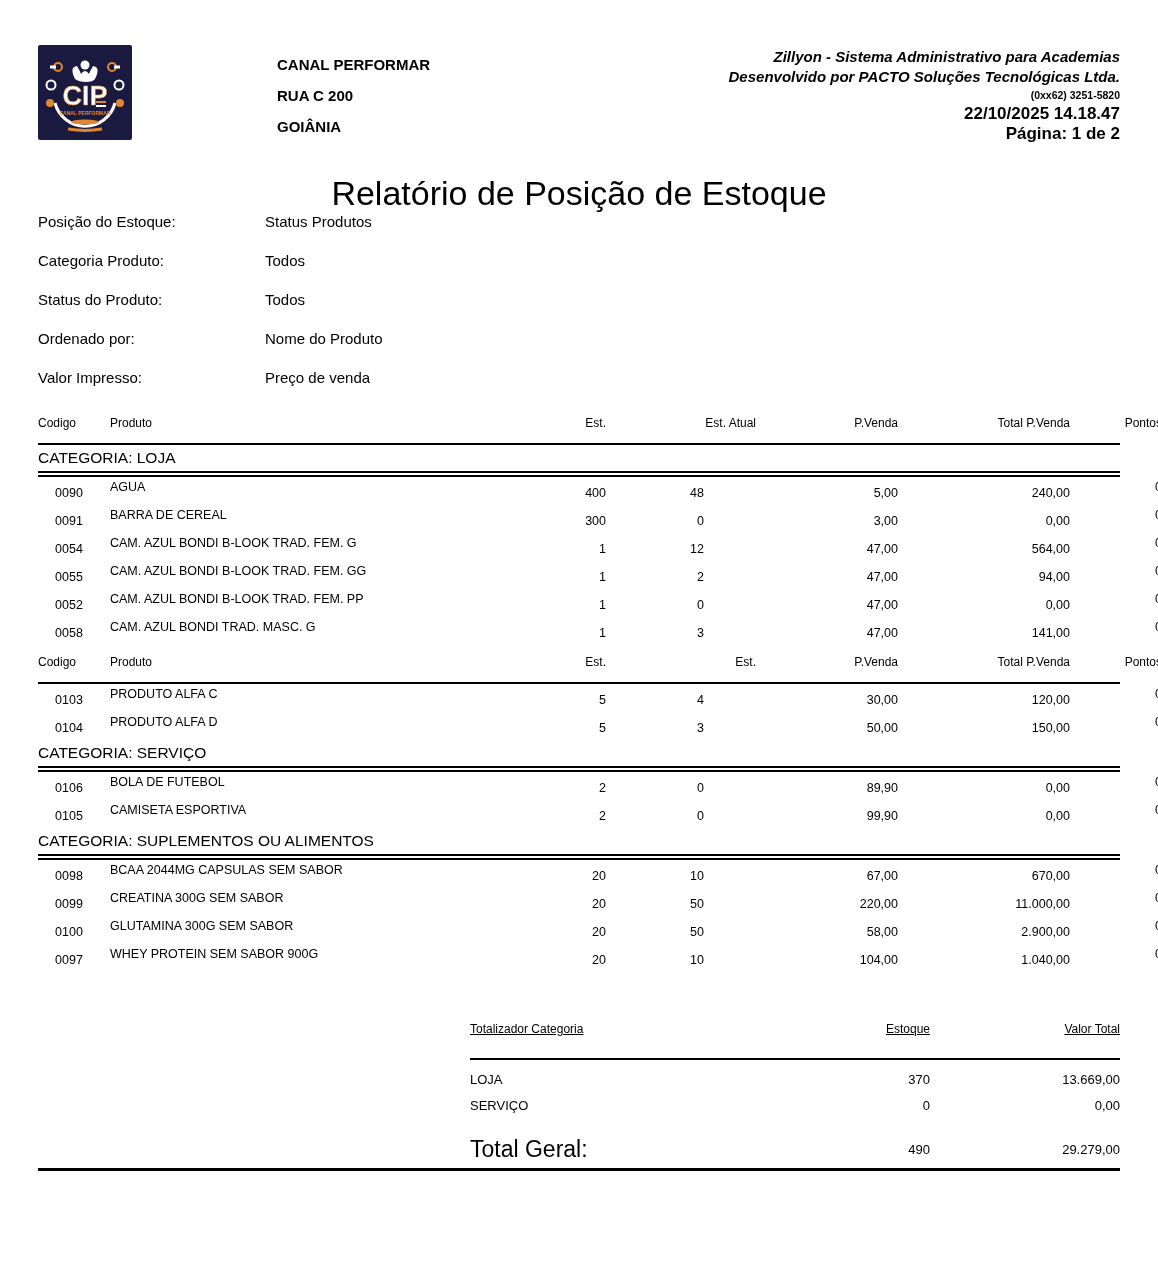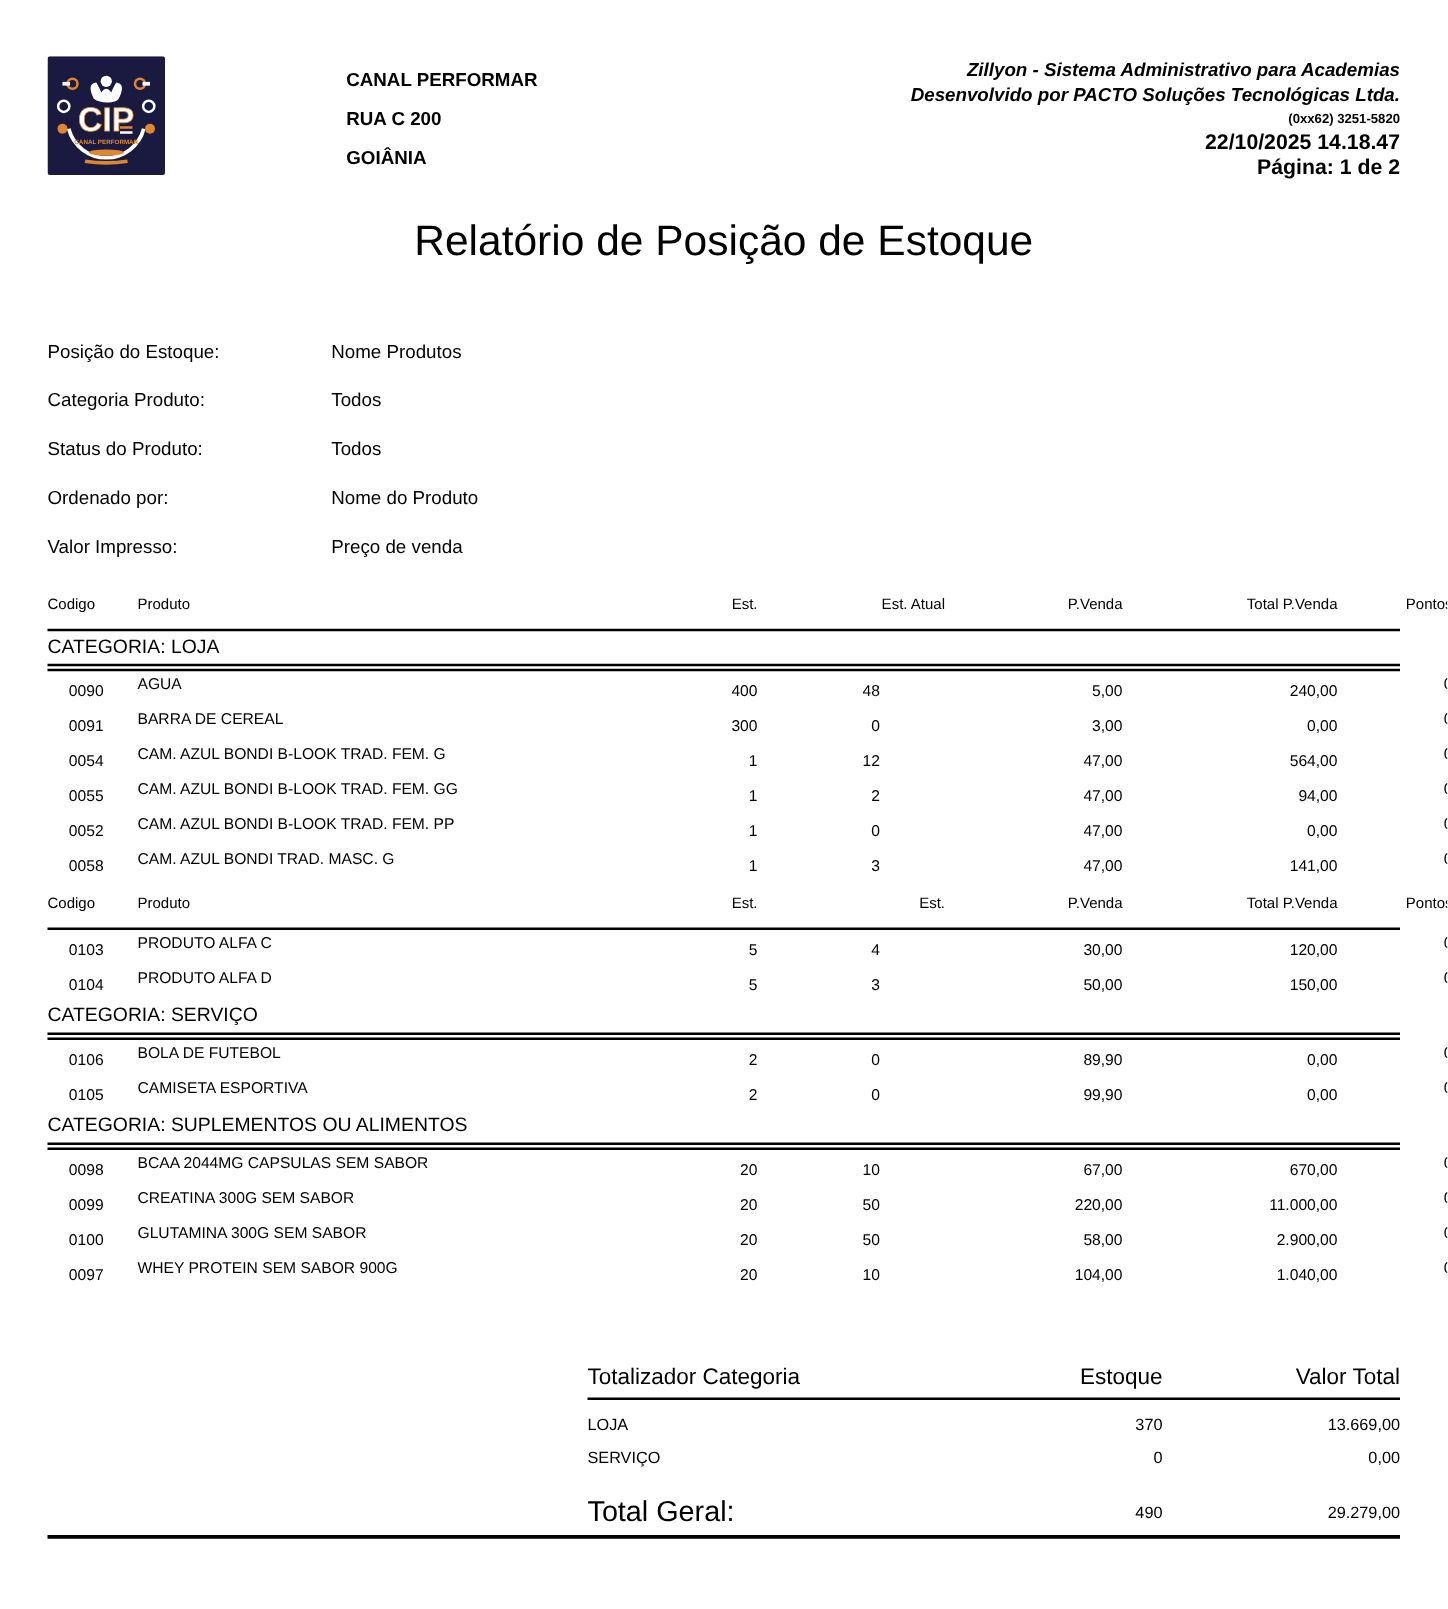--- a/index.html
+++ b/index.html
@@ -12,21 +12,21 @@
   .top{display:flex;align-items:flex-start;margin:0;padding-top:45px;}
   .logo-box{width:94px;height:95px;flex:none;}
   .company{margin-left:145px;font-weight:bold;font-size:15px;line-height:31px;padding-top:4px;white-space:nowrap;}
   .sysinfo{margin-left:auto;text-align:right;padding-top:2px;}
   .sys-main{font-size:15px;font-weight:bold;font-style:italic;line-height:20px;}
   .sys-phone{font-size:10.5px;font-weight:bold;line-height:17px;}
   .sys-small{font-size:17px;font-weight:bold;line-height:20px;}
   
   .title{font-size:34px;font-weight:400;text-align:center;margin:30px 0 0 0;letter-spacing:0;}
   
-  .filters{margin-top:60px;font-size:15px;}
+  .filters{font-size:15px;}
   .frow{display:flex;margin-bottom:22px;}
   .flabel{width:227px;flex:none;}
   
   .ttable{margin-top:30px;font-size:12.5px;}
   .tr{display:flex;height:28px;align-items:center;}
   .thr{display:flex;height:24px;align-items:flex-start;font-size:12px;padding-bottom:3px;}
   .thr2{margin-top:10px;}
   .td{flex:none;box-sizing:border-box;white-space:nowrap;}
   .w-cod{width:62px;text-align:center;}
   .thr .w-cod{text-align:left;}
@@ -37,21 +37,21 @@
   .w-venda{width:100px;text-align:right;margin-left:42px;}
   .w-total{width:172px;text-align:right;}
   .w-pontos{width:92px;text-align:right;}
   .lift{position:relative;top:-4px;}
   .low{position:relative;top:2px;}
   .cat{font-size:15.5px;height:26px;display:flex;align-items:center;}
   .rule1{border-top:2px solid #000;height:0;}
   .rule2{height:2px;border-top:2px solid #000;border-bottom:2px solid #000;}
   
   .totals{margin-left:432px;width:650px;margin-top:50px;}
-  .tot-head{display:flex;font-size:18px;height:30px;align-items:flex-end;padding-bottom:6px;}
+  .tot-head{display:flex;font-size:12px;height:30px;align-items:flex-start;padding-bottom:6px;text-decoration:underline;}
   .totrow{display:flex;height:26px;align-items:center;font-size:13px;}
   .tot-label{width:280px;flex:none;}
   .tot-est{width:180px;flex:none;text-align:right;}
   .tot-val{width:190px;flex:none;text-align:right;}
   .tot-first{margin-top:6px;}
   .grand{margin-top:14px;height:34px;align-items:center;}
   .grand .tot-label{font-size:23px;}
   .bottom-rule{border-top:3px solid #000;margin-top:2px;}
 </style>
 </head>
@@ -99,21 +99,21 @@
       <div class="sys-small">22/10/2025 14.18.47</div>
       <div class="sys-small">Página: 1 de 2</div>
     </div>
   </div>
 
   <div class="title">Relatório de Posição de Estoque</div>
 
   <div class="filters">
     <div class="frow">
       <span class="flabel">Posição do Estoque:</span>
-      <span>Nome Produtos</span>
+      <span>Status Produtos</span>
     </div>
     <div class="frow">
       <span class="flabel">Categoria Produto:</span>
       <span>Todos</span>
     </div>
     <div class="frow">
       <span class="flabel">Status do Produto:</span>
       <span>Todos</span>
     </div>
     <div class="frow">

